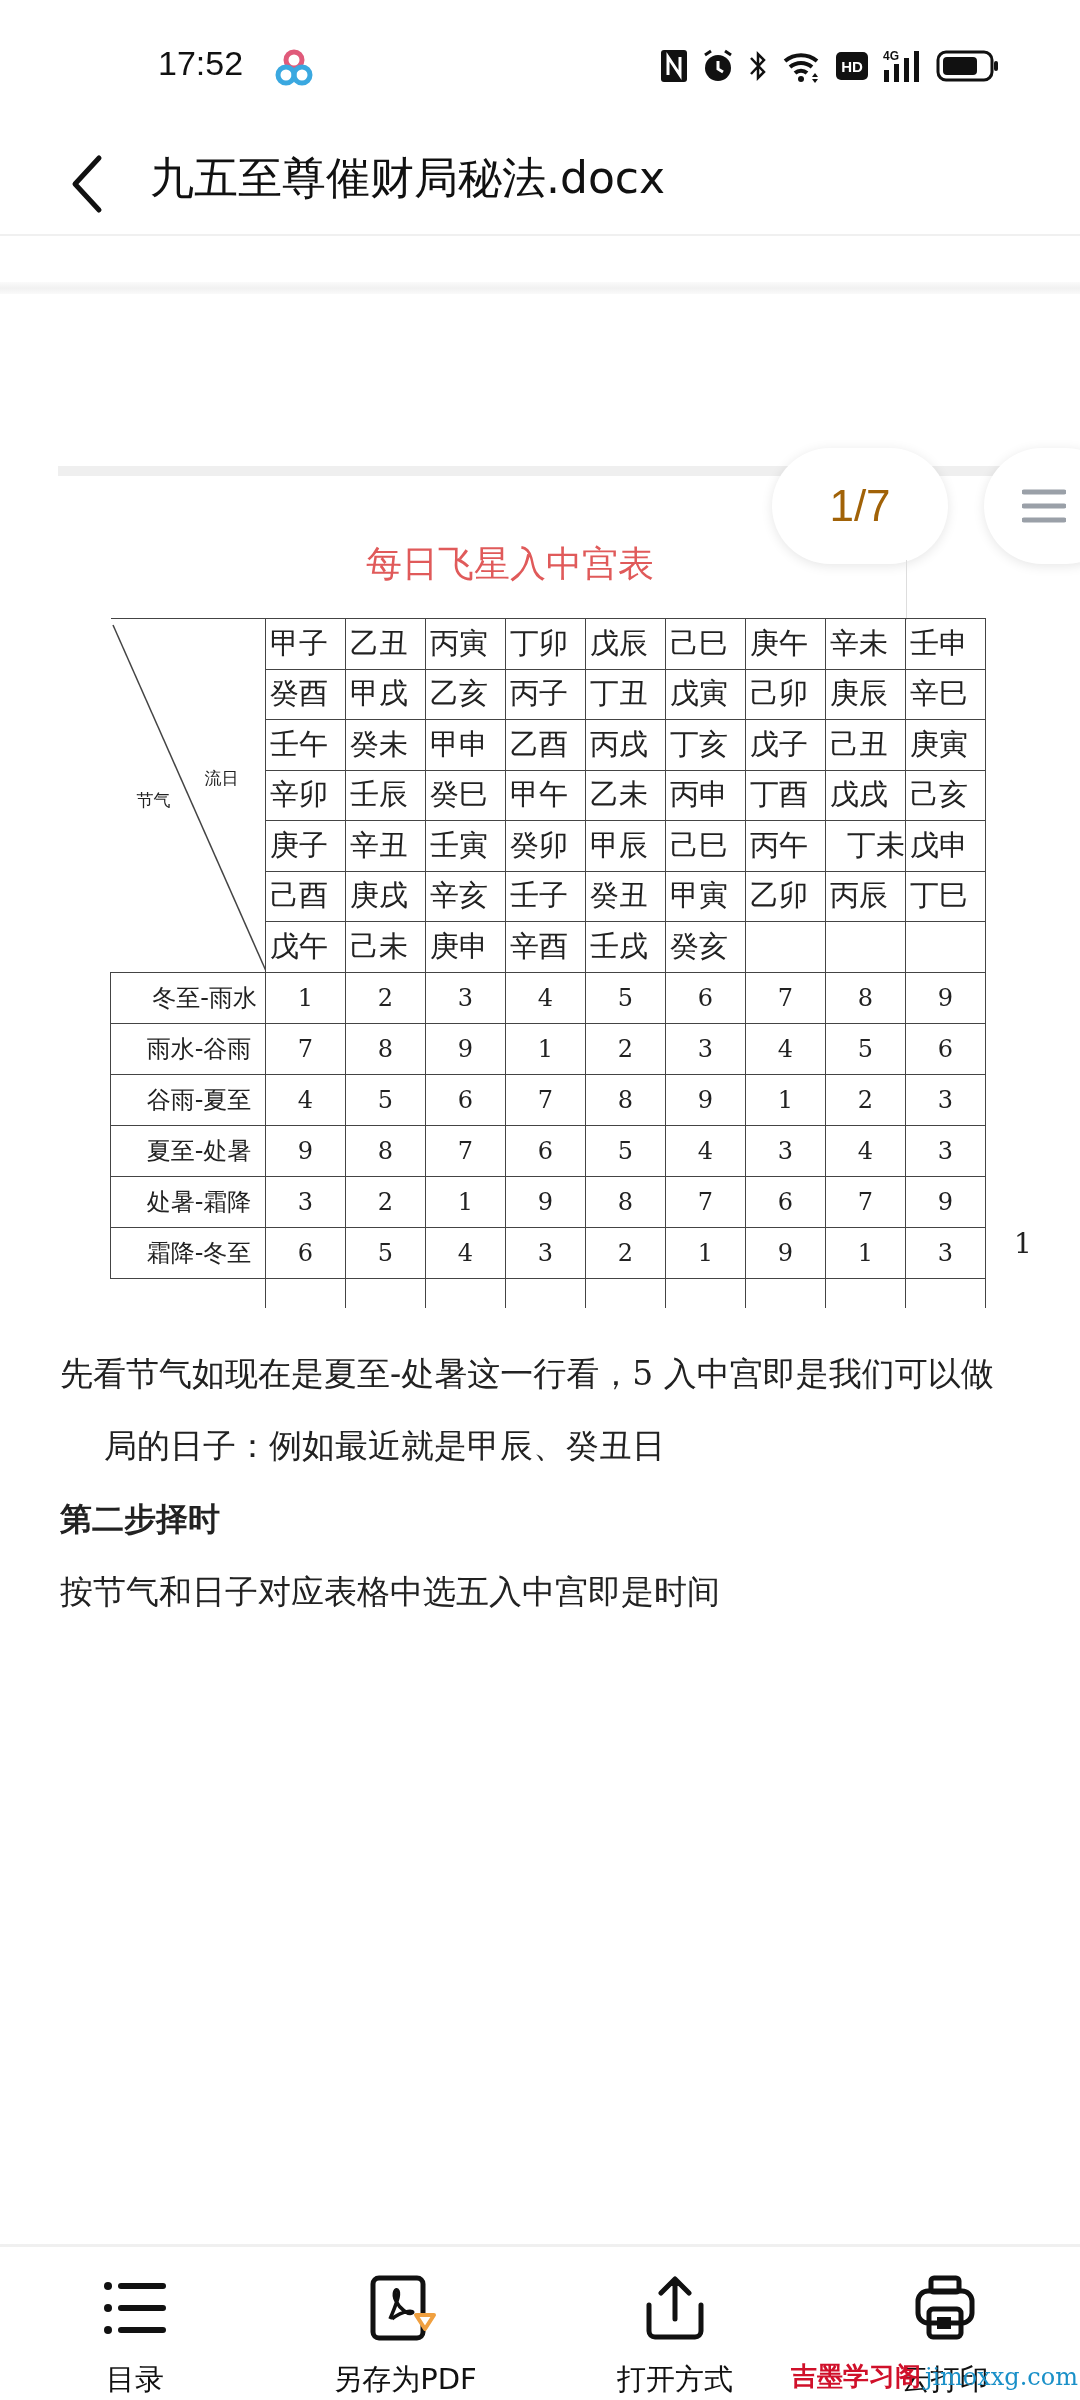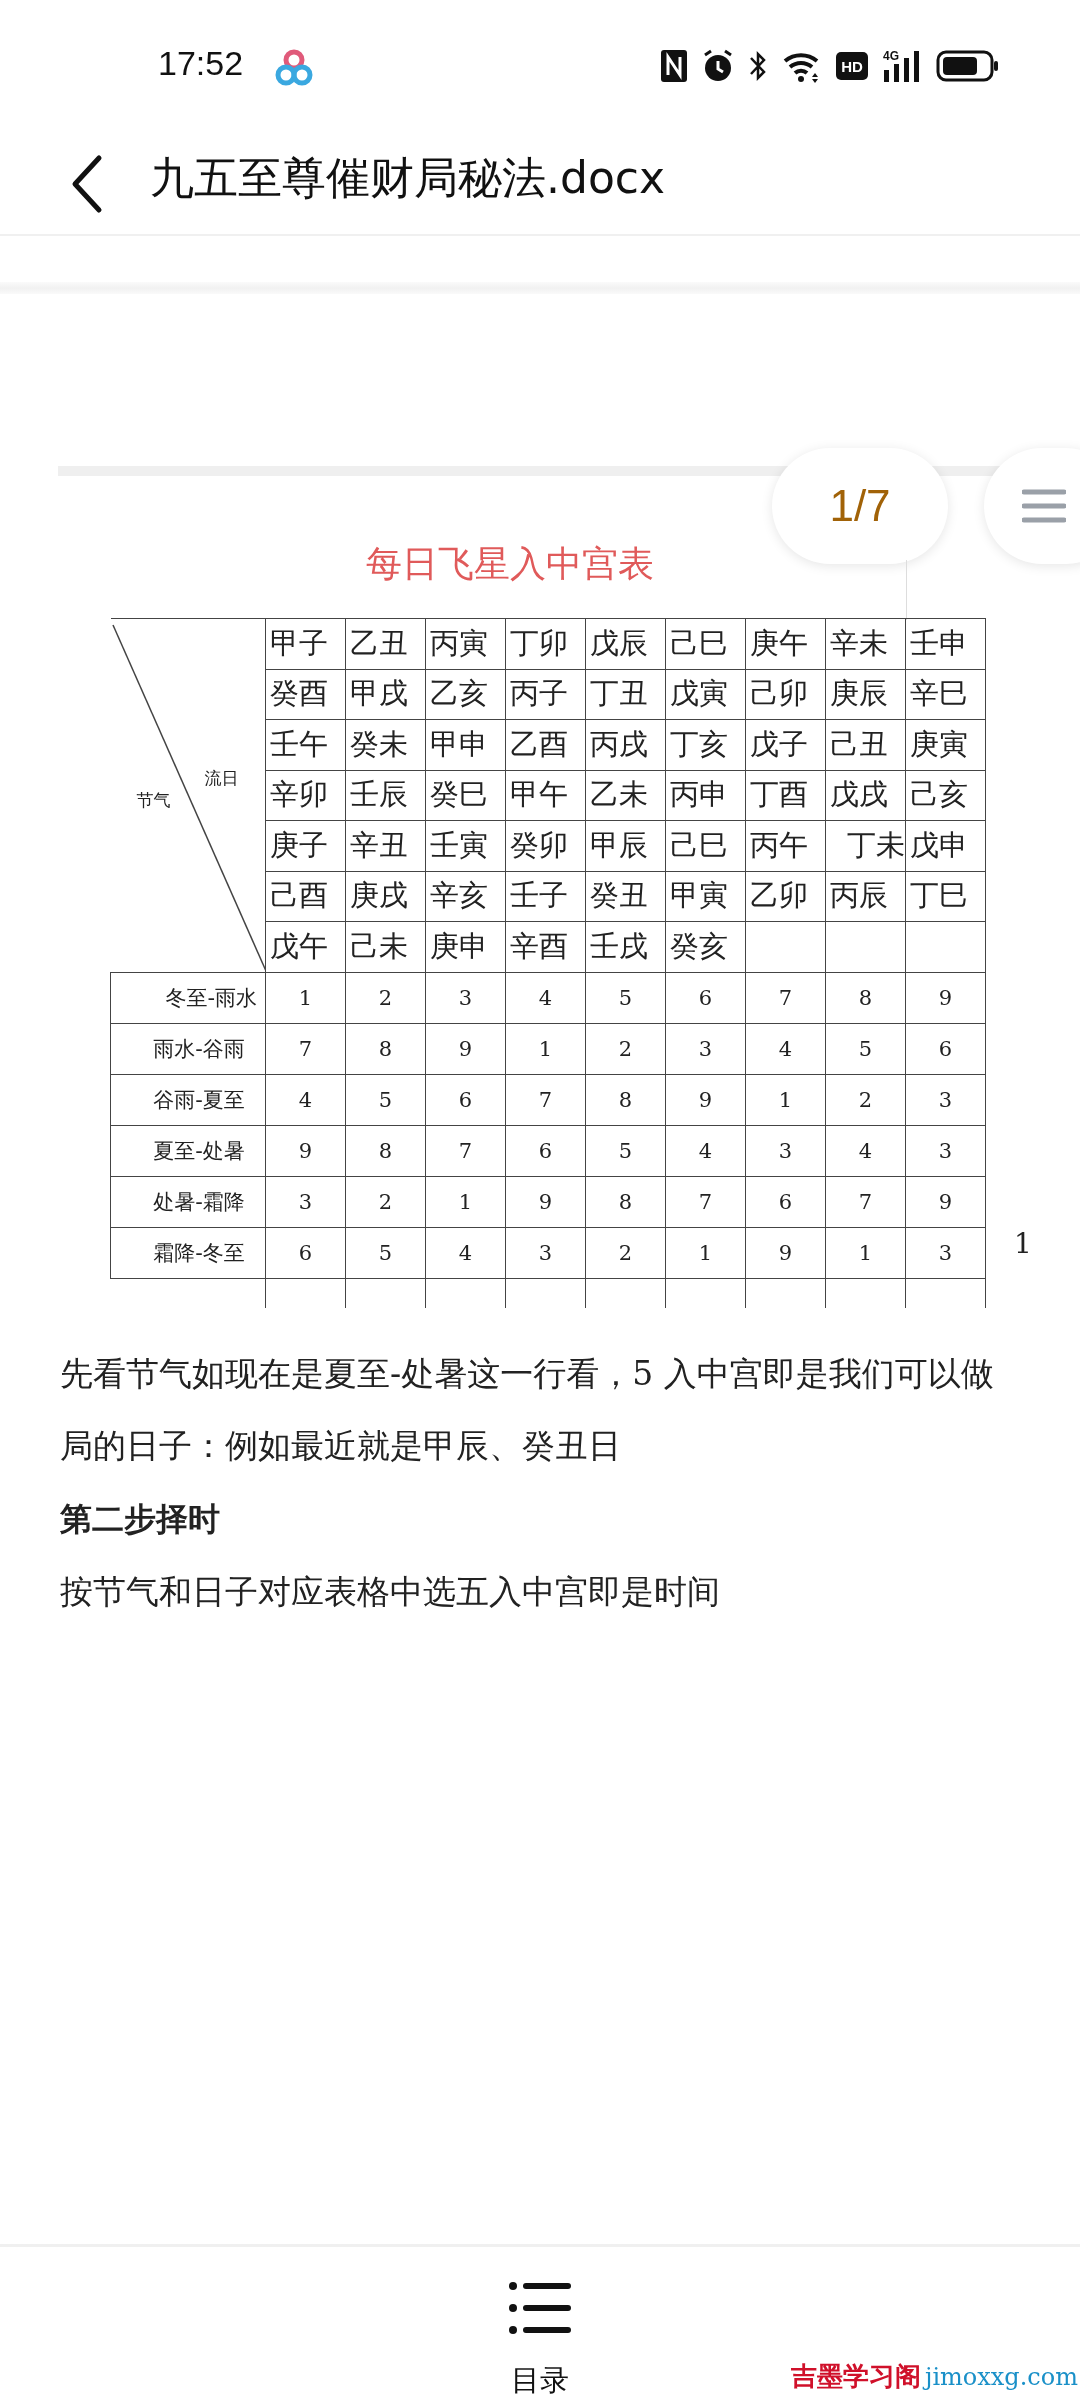--- a/index.html
+++ b/index.html
@@ -23,35 +23,35 @@
 
   .page-indicator { position: absolute; top: 148px; left: 772px; width: 176px; height: 116px; border-radius: 58px; background: #fff; box-shadow: 0 2px 12px rgba(0,0,0,0.10); display: flex; align-items: center; justify-content: center; font-size: 44px; color: #a16207; font-family: "Liberation Sans", sans-serif; cursor: pointer; }
   .menu-btn { position: absolute; top: 148px; left: 984px; width: 140px; height: 116px; border-radius: 58px; background: #fff; box-shadow: 0 2px 12px rgba(0,0,0,0.10); display: flex; align-items: center; padding-left: 38px; cursor: pointer; }
 
   .table-title { position: absolute; top: 240px; left: 0; width: 1080px; text-align: center; padding-right: 60px; font-size: 36px; color: #e05a5a; font-family: "DejaVu Serif", serif; }
 
   .fs-table { position: absolute; top: 318px; left: 110px; border-collapse: collapse; font-family: "DejaVu Serif", serif; }
   .fs-table td { border: 1.5px solid #444; height: 50.5px; width: 80px; text-align: center; font-size: 28px; color: #222; padding: 0; }
   .fs-table td.first { width: 155px; }
   .fs-table td.hdr-cell { text-align: left; padding-left: 4px; font-size: 29px; }
-  .fs-table tr.num-row td { height: 51px; font-size: 21px; }
+  .fs-table tr.num-row td { height: 51px; font-size: 24px; }
   .fs-table td.label { text-align: right; padding-right: 8px; font-size: 19px; font-family: "DejaVu Sans", sans-serif; }
   .fs-table td.label.left { text-align: center; padding-left: 30px; }
   .fs-table tr.tail td { height: 30px; border-bottom: none; }
   .diag-cell { position: relative; border-left: none !important; }
   .diag-cell svg { position: absolute; left: 0; top: 0; }
   .diag-liuri { position: absolute; left: 94px; top: 148px; font-size: 17px; font-family: "DejaVu Sans", sans-serif; color: #222; }
   .diag-jieqi { position: absolute; left: 26px; top: 170px; font-size: 17px; font-family: "DejaVu Sans", sans-serif; color: #222; }
   .overflow-num { position: absolute; left: 1014px; top: 927px; font-size: 28px; font-family: "DejaVu Serif", serif; color: #222; }
   .right-border-line { position: absolute; top: 260px; left: 906px; width: 1px; height: 60px; background: #ddd; }
 
   .para { position: absolute; left: 60px; font-size: 33px; color: #222; font-family: "DejaVu Serif", serif; white-space: nowrap; }
   .para.bold { font-weight: bold; font-family: "DejaVu Sans", sans-serif; font-size: 32px; }
 
-  .bottom-bar { position: absolute; top: 2244px; left: 0; width: 1080px; height: 156px; border-top: 3px solid #f0f0f0; background: #fff; display: flex; flex-direction: column; }
+  .bottom-bar { position: absolute; top: 2244px; left: 0; width: 1080px; height: 156px; border-top: 3px solid #f0f0f0; background: #fff; display: flex; }
   .bb-item { flex: 1; display: flex; flex-direction: column; align-items: center; cursor: pointer; }
   .bb-icon { margin-top: 26px; height: 70px; display: flex; align-items: center; justify-content: center; }
   .bb-label { margin-top: 18px; font-size: 29px; color: #111; font-family: "DejaVu Sans", sans-serif; }
 
   .watermark { position: absolute; right: 2px; bottom: 6px; display: flex; align-items: baseline; gap: 4px; }
   .wm-cn { font-size: 26px; font-weight: bold; color: #d0102a; font-family: "DejaVu Sans", sans-serif; }
   .wm-url { font-size: 24px; color: #1a90c8; font-family: "DejaVu Serif", serif; }
 </style>
 </head>
 <body>
@@ -311,21 +311,21 @@
         <td></td>
         <td></td>
         <td></td>
         <td></td>
       </tr>
     </tbody>
   </table>
   <span class="overflow-num">1</span>
 
   <div class="para" style="top:1052px;">先看节气如现在是夏至-处暑这一行看，5 入中宫即是我们可以做</div>
-  <div class="para" style="top:1124px;">局的日子：例如最近就是甲辰、癸丑日</div>
+  <div class="para" style="top:1124px;margin-left:44px;">局的日子：例如最近就是甲辰、癸丑日</div>
   <div class="para bold" style="top:1198px;">第二步择时</div>
   <div class="para" style="top:1270px;">按节气和日子对应表格中选五入中宫即是时间</div>
 </div>
 
 <div class="bottom-bar">
   <div class="bb-item">
     <div class="bb-icon">
       <svg width="64" height="60" viewBox="0 0 64 60">
           <circle cx="5" cy="8" r="4" fill="#111"></circle>
           <circle cx="5" cy="30" r="4" fill="#111"></circle>

